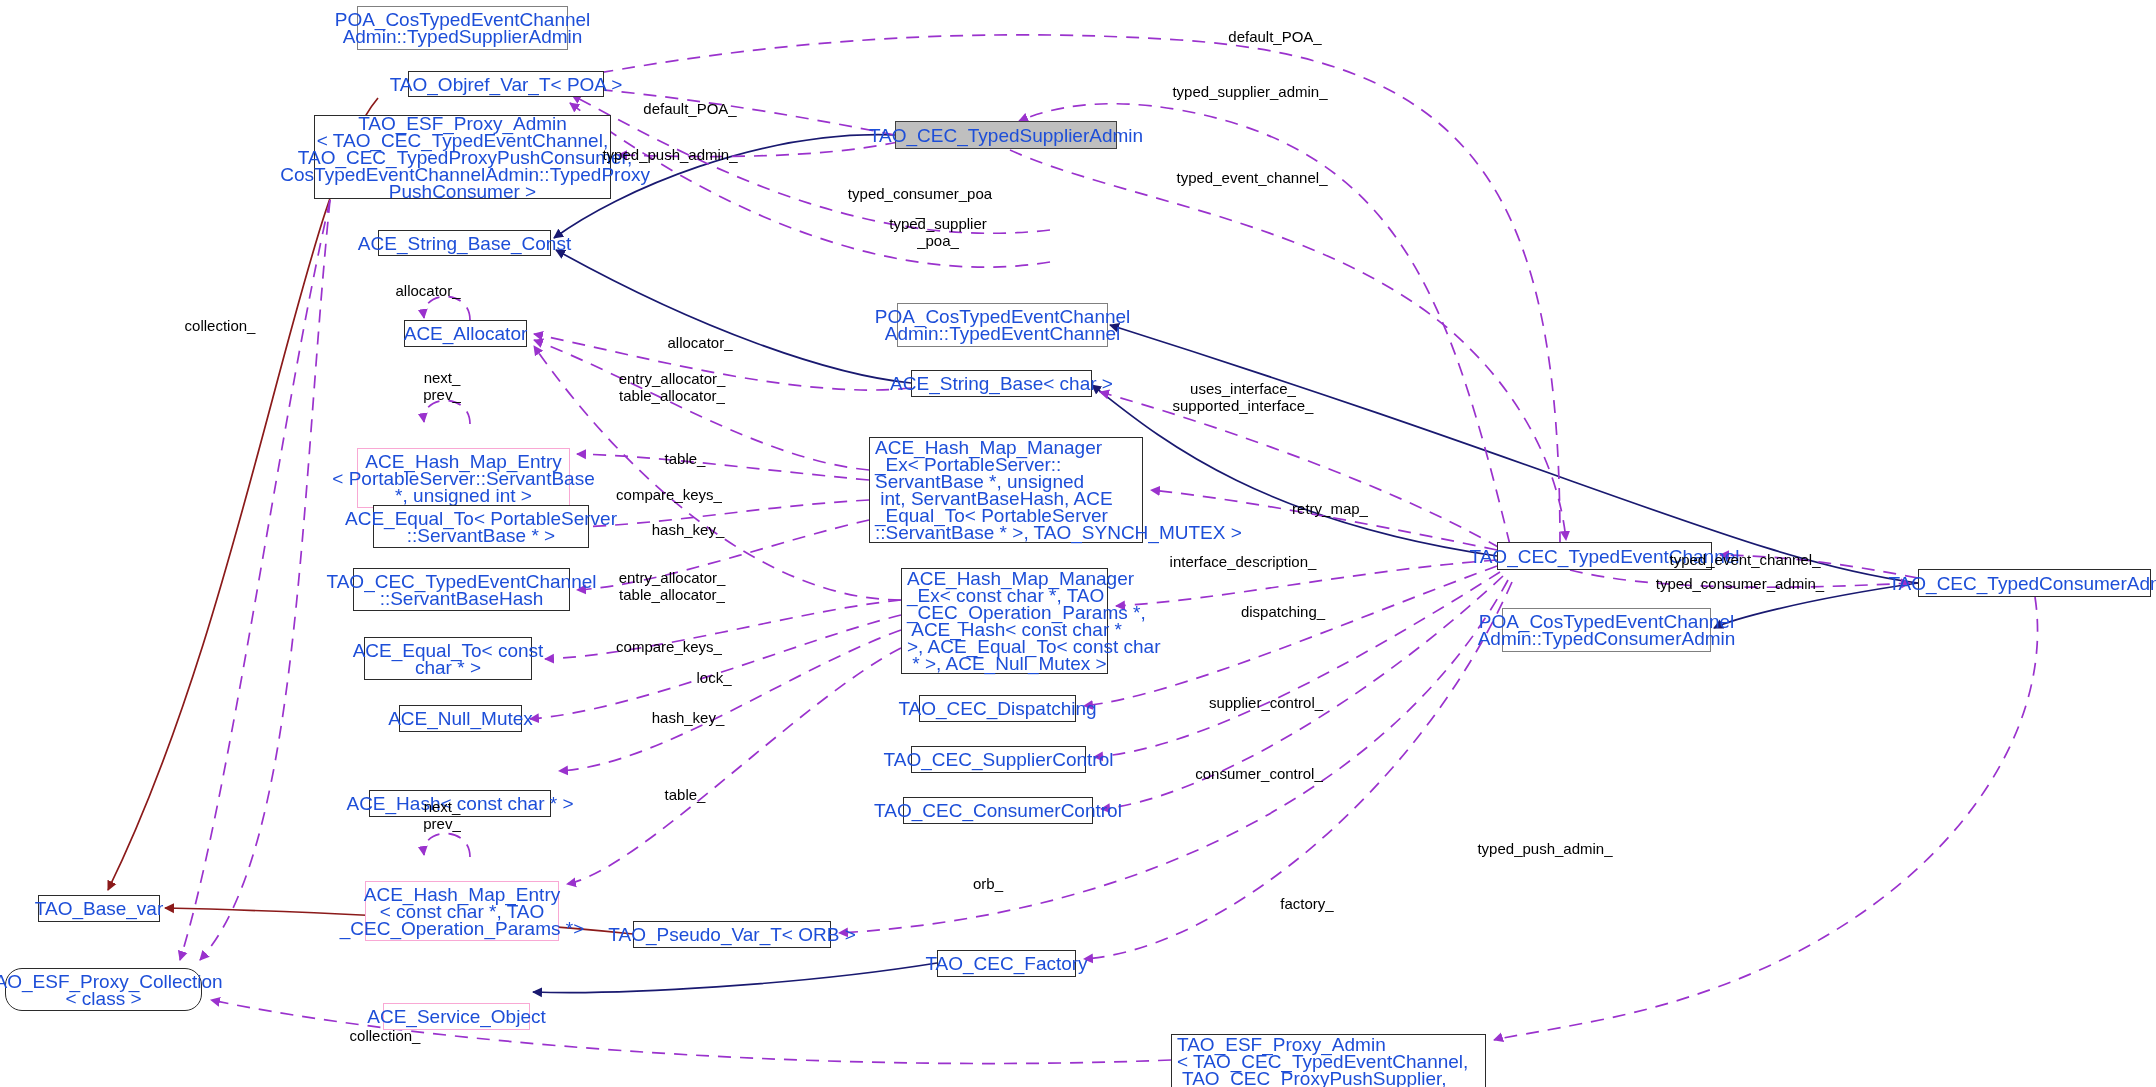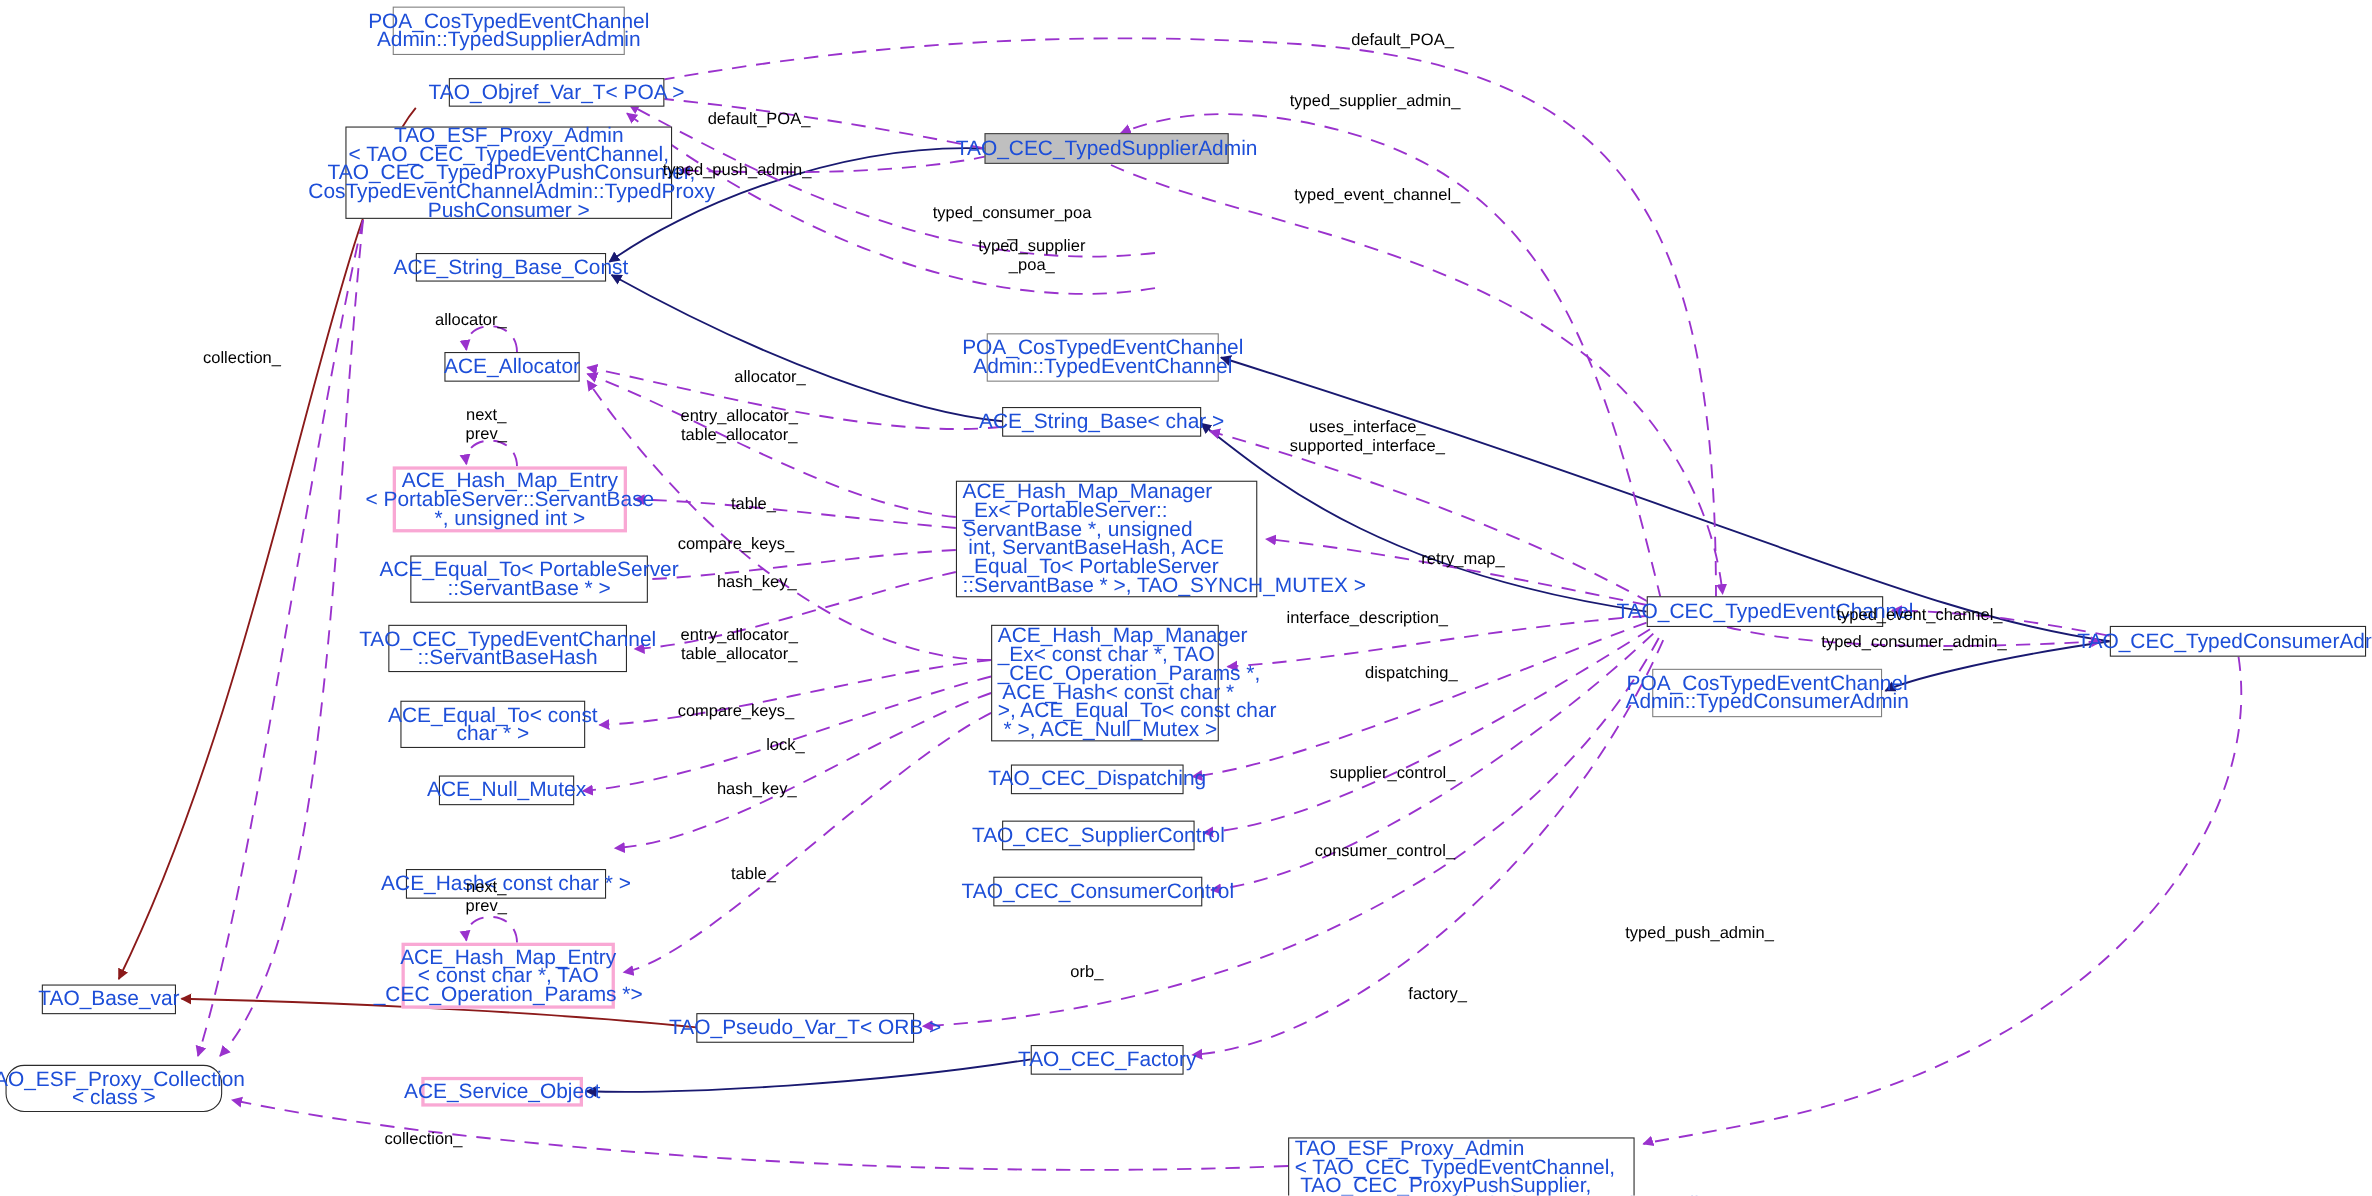--- a/index.html
+++ b/index.html
@@ -3,21 +3,21 @@
 <meta charset="utf-8">
 <style>
   html,body{margin:0;padding:0;background:#ffffff;}
   body{font-family:"Liberation Sans", sans-serif;}
   #diagram-root{position:relative;width:2156px;height:1087px;background:#fff;overflow:hidden;}
   svg#edges{position:absolute;left:0;top:0;width:2156px;height:1087px;}
   .node{position:absolute;box-sizing:border-box;display:flex;align-items:center;justify-content:center;
         text-align:center;background:#ffffff;border:1px solid #2b2b2b;color:#1d4ed8;
         font-family:"Liberation Sans", sans-serif;font-size:19px;line-height:17px;padding:2px 5px;white-space:pre;}
   .node.thin{border:1px solid #808080;}
-  .node.red{border:3px solid #f9a8d4;}
+  .node.red{border:1px solid #f9a8d4;margin-top:24px;}
   .node.current{background:#bfbfbf;border:1px solid #404040;}
   .node.leftalign{justify-content:flex-start;text-align:left;}
   .edge-label{position:absolute;color:#000;font-family:"Liberation Sans", sans-serif;font-size:15px;
         line-height:17px;white-space:pre;text-align:center;}
 </style>
 </head>
 <body>
 
 <div id="diagram-root">
 

